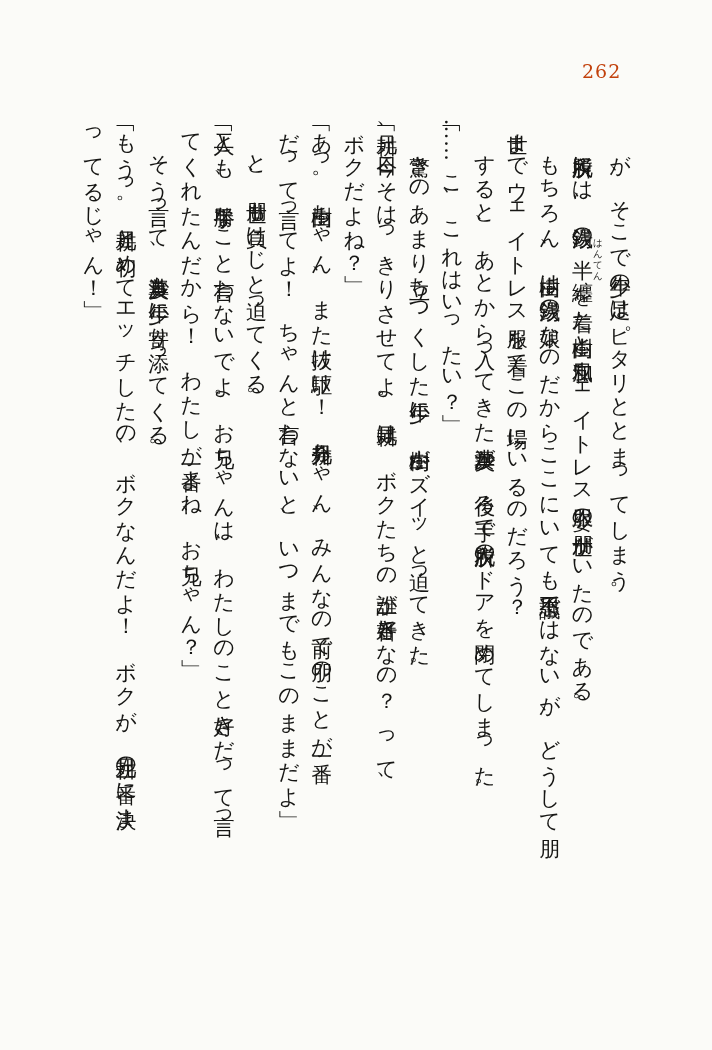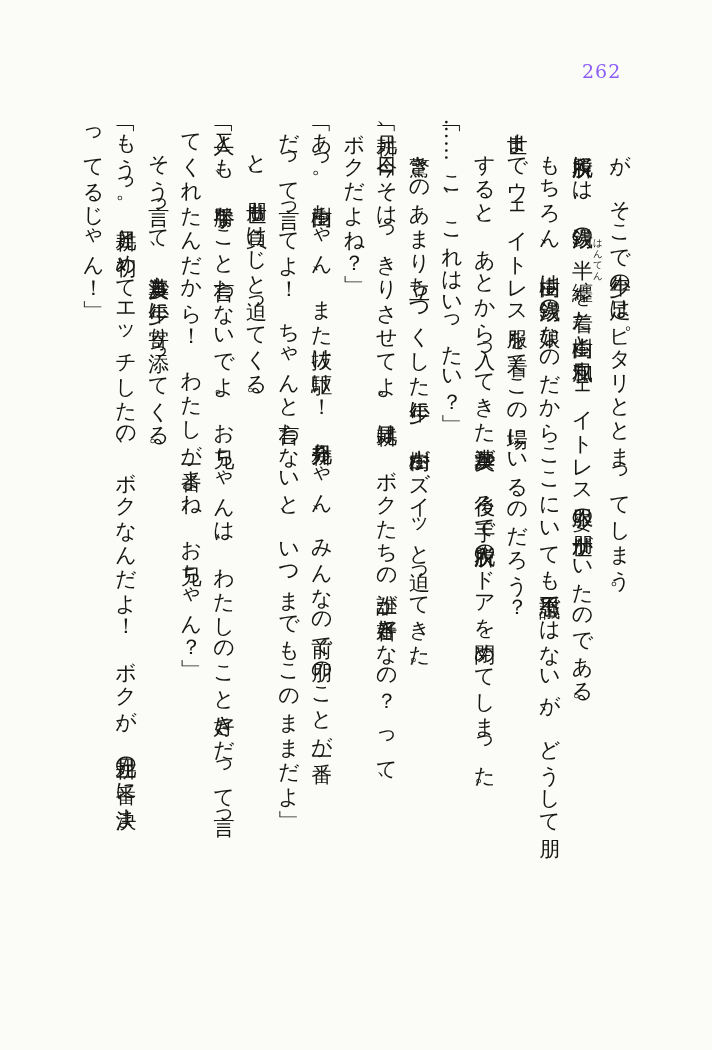--- a/index.html
+++ b/index.html
@@ -16,21 +16,21 @@
   }
   .page {
     position: absolute;
     inset: 0;
   }
   .page-number {
     position: absolute;
     top: 60px;
     left: 582px;
     font-size: 19px;
-    color: #8b5cf6;
+    color: #c2410c;
     letter-spacing: 1px;
     font-family: "DejaVu Serif", "Liberation Serif", serif;
   }
   .text-block {
     position: absolute;
     top: 118px;
     left: 80px;
     width: 556px;
     height: 850px;
     writing-mode: vertical-rl;

